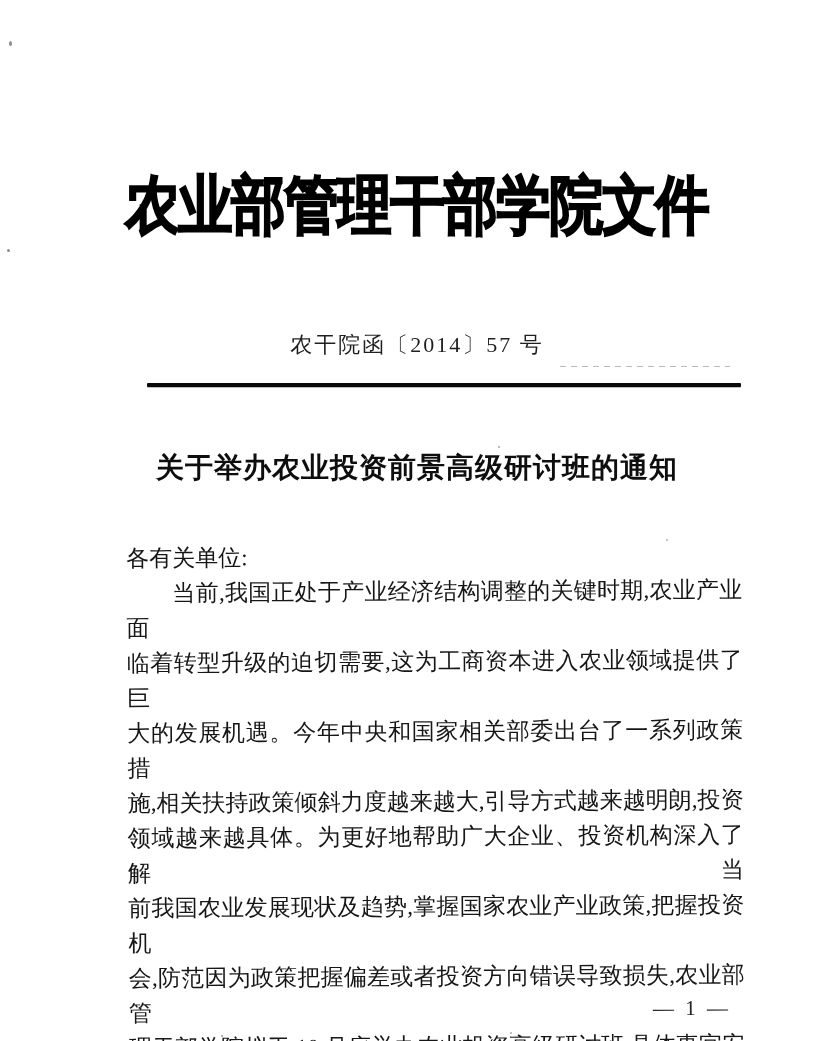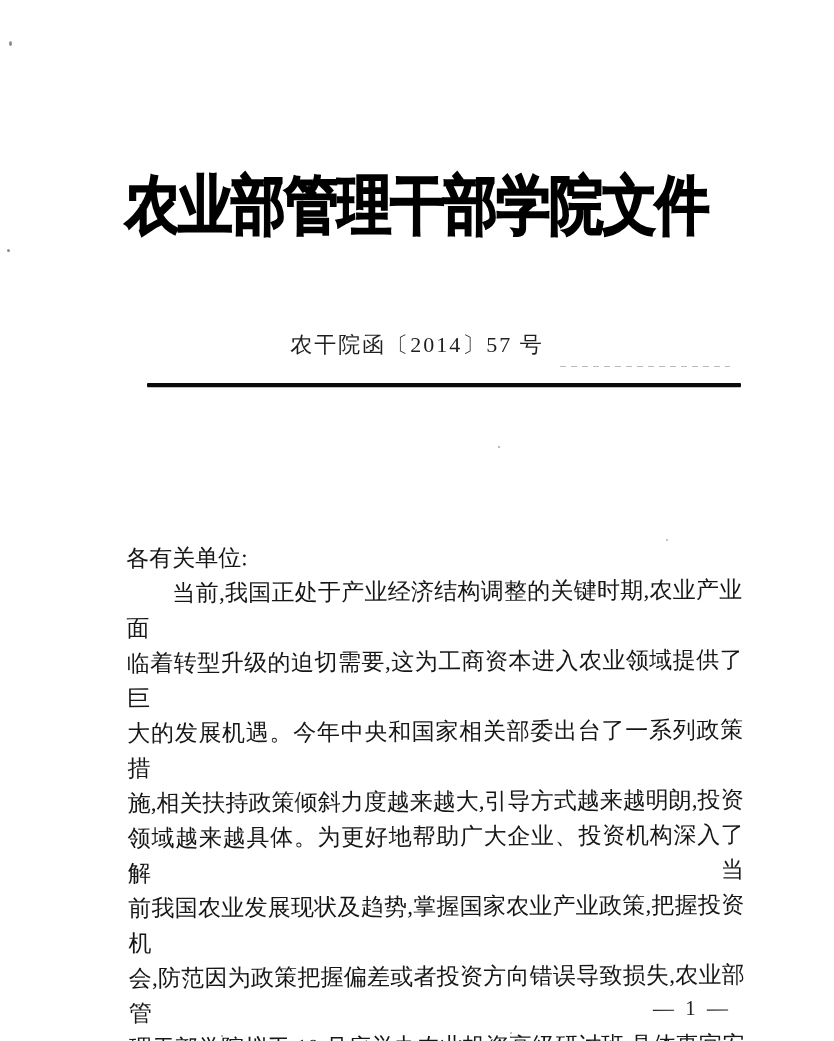--- a/index.html
+++ b/index.html
@@ -56,20 +56,21 @@
 
 <div class="page">
 
   <div class="org-title">农业部管理干部学院文件</div>
 
   <div class="doc-number">农干院函〔2014〕57 号</div>
 
   <div class="rule-ghost"></div>
   <div class="rule"></div>
 
+  <h1 class="subject">关于举办农业投资前景高级研讨班的通知</h1>
 
   <div class="body-text">
     <div class="line">各有关单位:</div>
     <div class="line indent just">当前,我国正处于产业经济结构调整的关键时期,农业产业面</div>
     <div class="line just">临着转型升级的迫切需要,这为工商资本进入农业领域提供了巨</div>
     <div class="line just">大的发展机遇。今年中央和国家相关部委出台了一系列政策措</div>
     <div class="line just">施,相关扶持政策倾斜力度越来越大,引导方式越来越明朗,投资</div>
     <div class="line just">领域越来越具体。为更好地帮助广大企业、投资机构深入了解当</div>
     <div class="line just">前我国农业发展现状及趋势,掌握国家农业产业政策,把握投资机</div>
     <div class="line just">会,防范因为政策把握偏差或者投资方向错误导致损失,农业部管</div>

